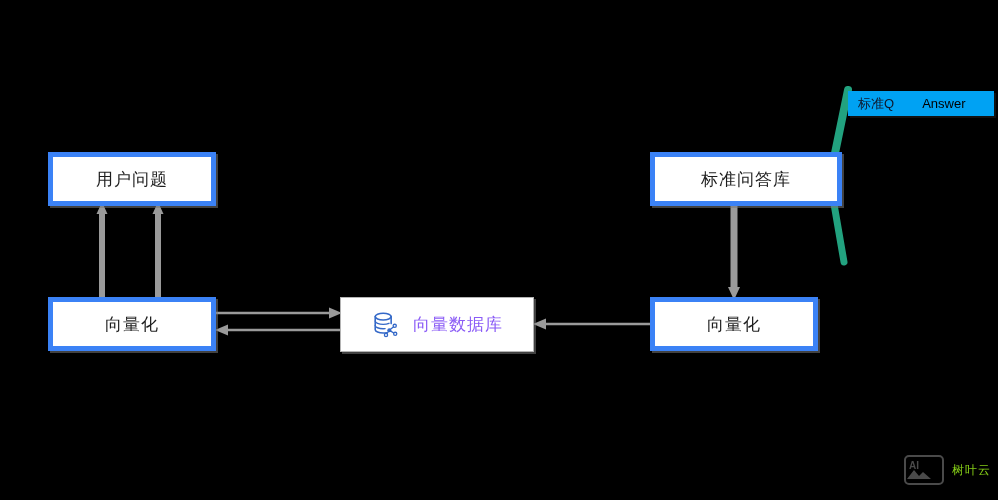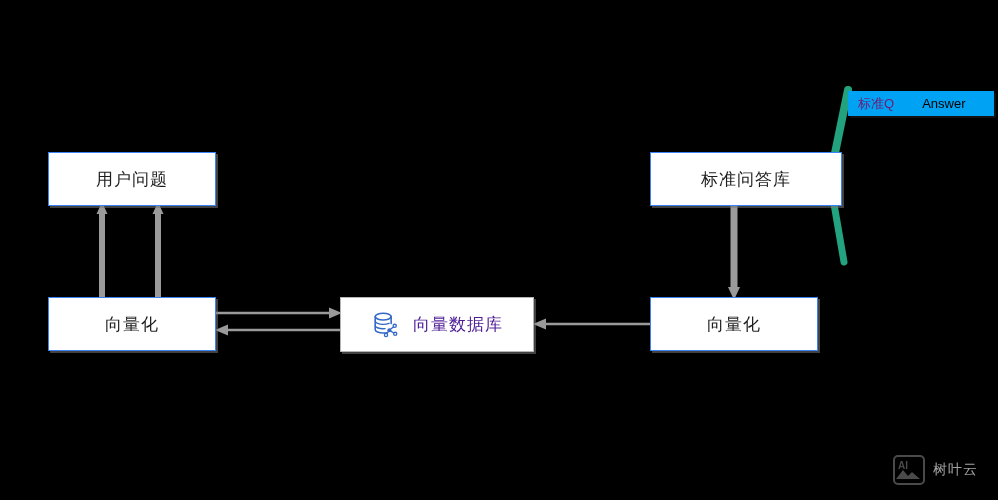--- a/index.html
+++ b/index.html
@@ -13,21 +13,21 @@
     height: 500px;
     background: #000000;
     overflow: hidden;
     font-family: "Liberation Sans", "DejaVu Sans", sans-serif;
   }
 
   
   .node {
     position: absolute;
     background: #ffffff;
-    border: 1px solid #3b82f6;
+    border: 5px solid #3b82f6;
     box-sizing: border-box;
     display: flex;
     align-items: center;
     justify-content: center;
     box-shadow: 2px 2px 0 rgba(120,120,120,0.55);
   }
   .node .node-label {
     font-size: 17px;
     color: #1d1d1d;
     letter-spacing: 1px;
@@ -51,21 +51,21 @@
     border: 1px solid #b4b4b4;
     box-sizing: border-box;
     display: flex;
     align-items: center;
     justify-content: center;
     gap: 12px;
     box-shadow: 2px 2px 0 rgba(130,130,130,0.5);
   }
   #node-vector-db .db-label {
     font-size: 17px;
-    color: #4c1d95;
+    color: #8b5cf6;
     letter-spacing: 1px;
     white-space: nowrap;
   }
   .db-icon {
     width: 30px;
     height: 30px;
     flex: 0 0 auto;
     display: block;
   }
 
@@ -88,52 +88,53 @@
     height: 25px;
     background: #00a2f3;
     box-shadow: 2px 2px 0 rgba(20,20,20,0.85);
     display: flex;
     align-items: center;
     box-sizing: border-box;
     padding: 0 10px;
   }
   #answer-chip .chip-q {
     font-size: 13px;
-    color: #701a75;
+    color: #0f172a;
     white-space: nowrap;
   }
   #answer-chip .chip-a {
     font-size: 13px;
     color: #000000;
     white-space: nowrap;
     margin-left: 28px;
   }
 
   
   #watermark {
     position: absolute;
     left: 893px;
     top: 455px;
     display: flex;
     align-items: center;
     gap: 8px;
   }
   #watermark .wm-icon {
-    width: 32px;
+    width: 40px;
     height: 30px;
     border: 2px solid #4a4a4a;
     border-radius: 5px;
     box-sizing: border-box;
     position: relative;
     display: block;
     overflow: hidden;
+    margin-left: 11px;
   }
   #watermark .wm-text {
-    font-size: 14px;
-    color: #a3a3a3;
+    font-size: 12px;
+    color: #84cc16;
     letter-spacing: 1px;
     white-space: nowrap;
   }
 </style>
 </head>
 <body>
 
 <div id="stage">
 
   <div class="conn" style="left:94px; top:200px; width:16px; height:100px;">

